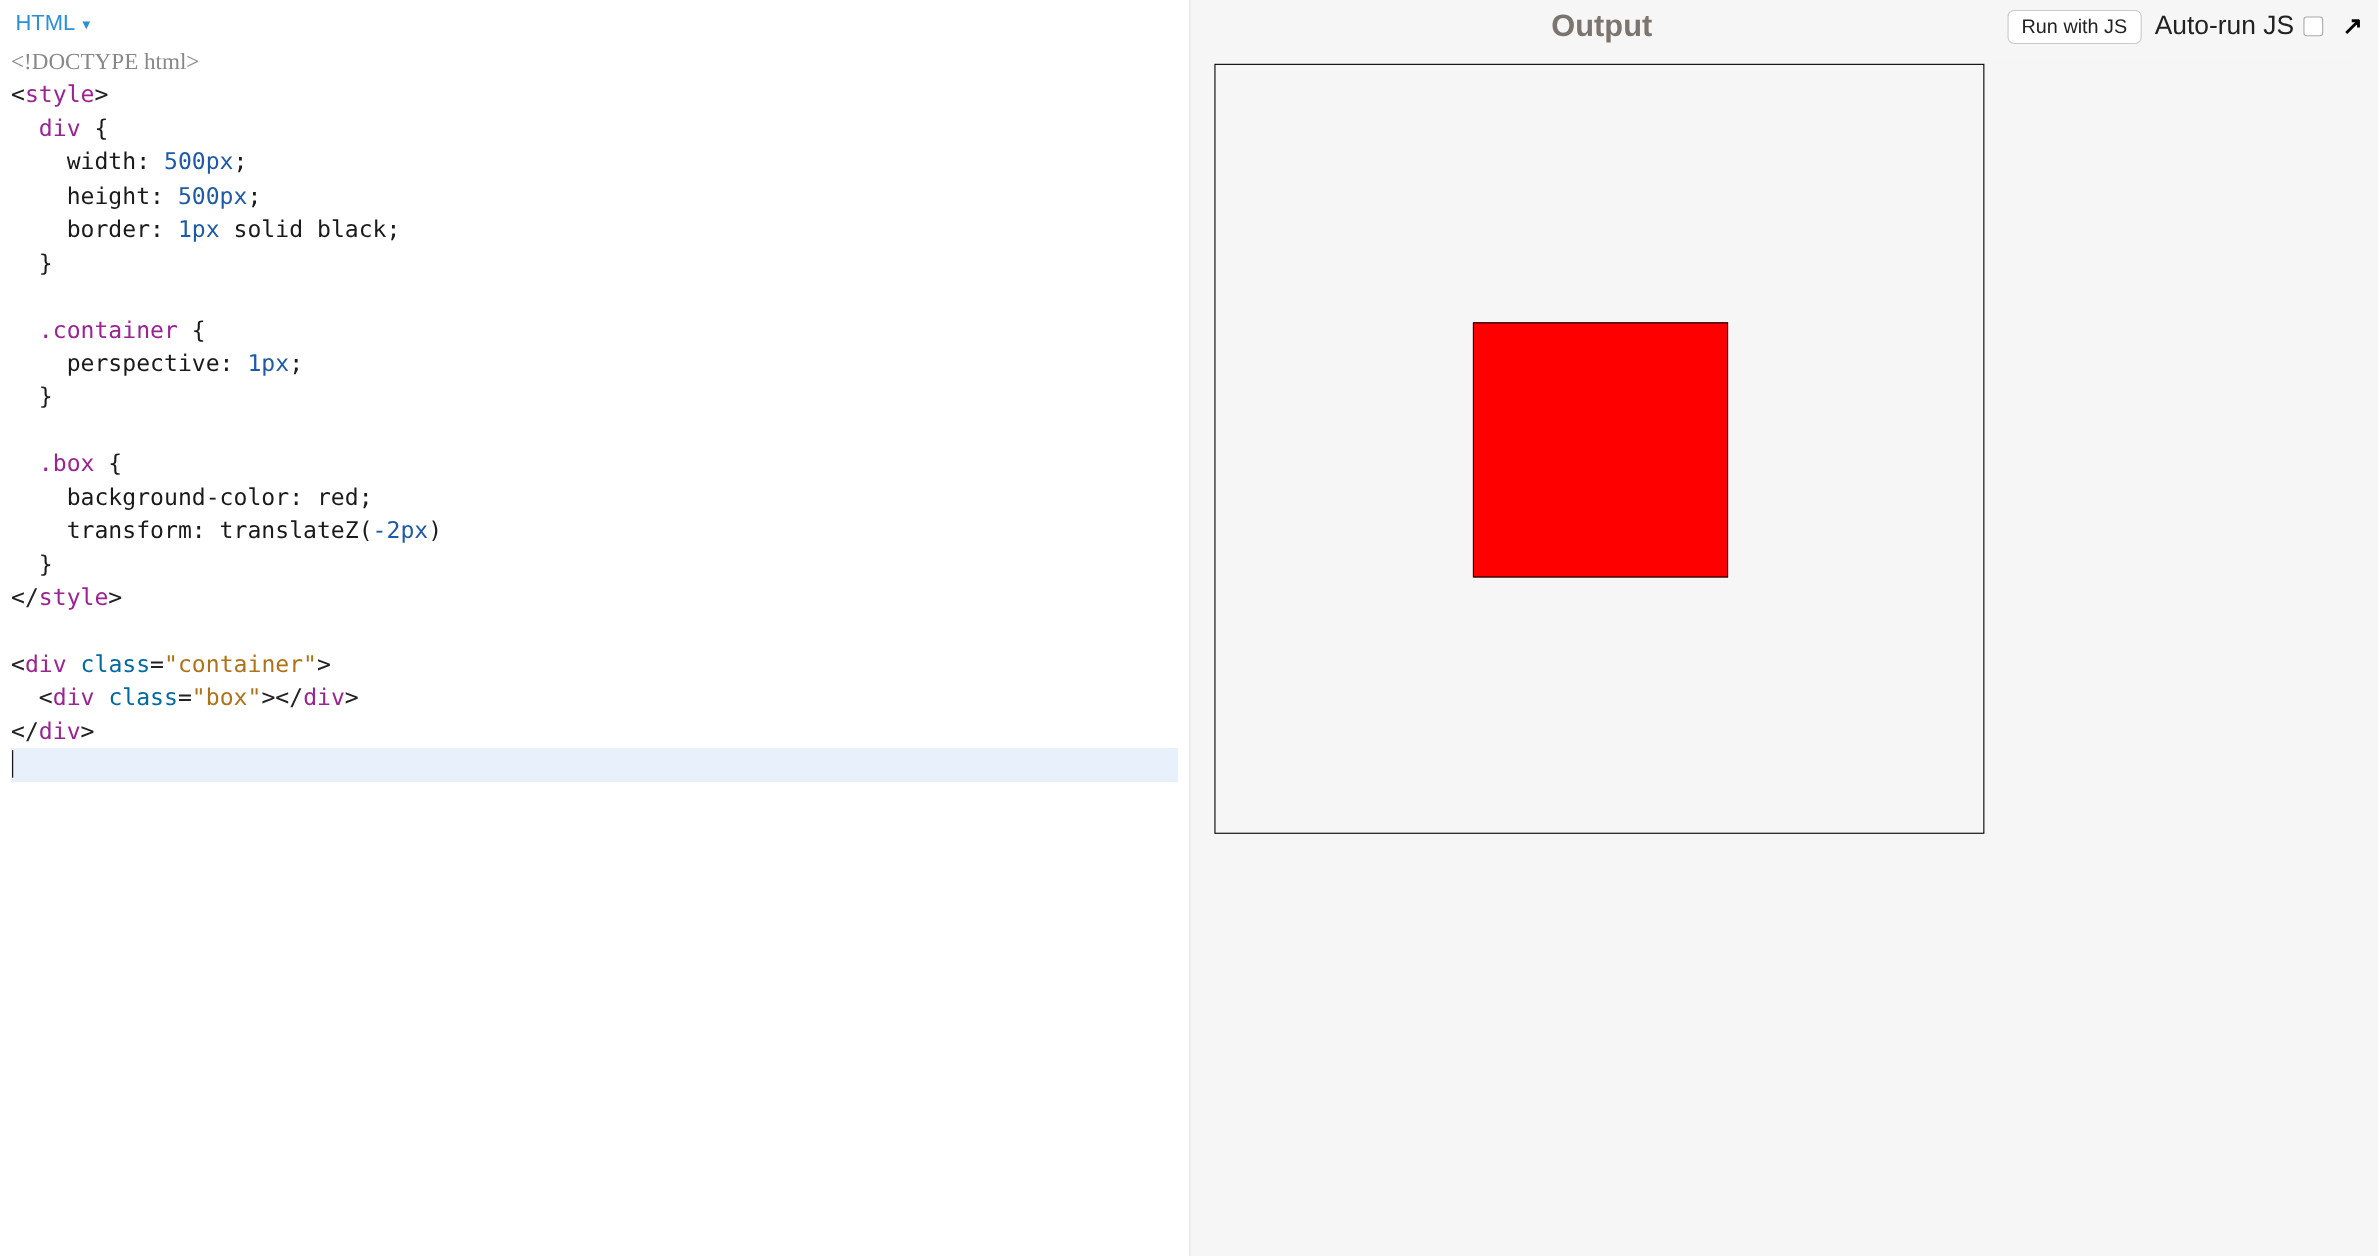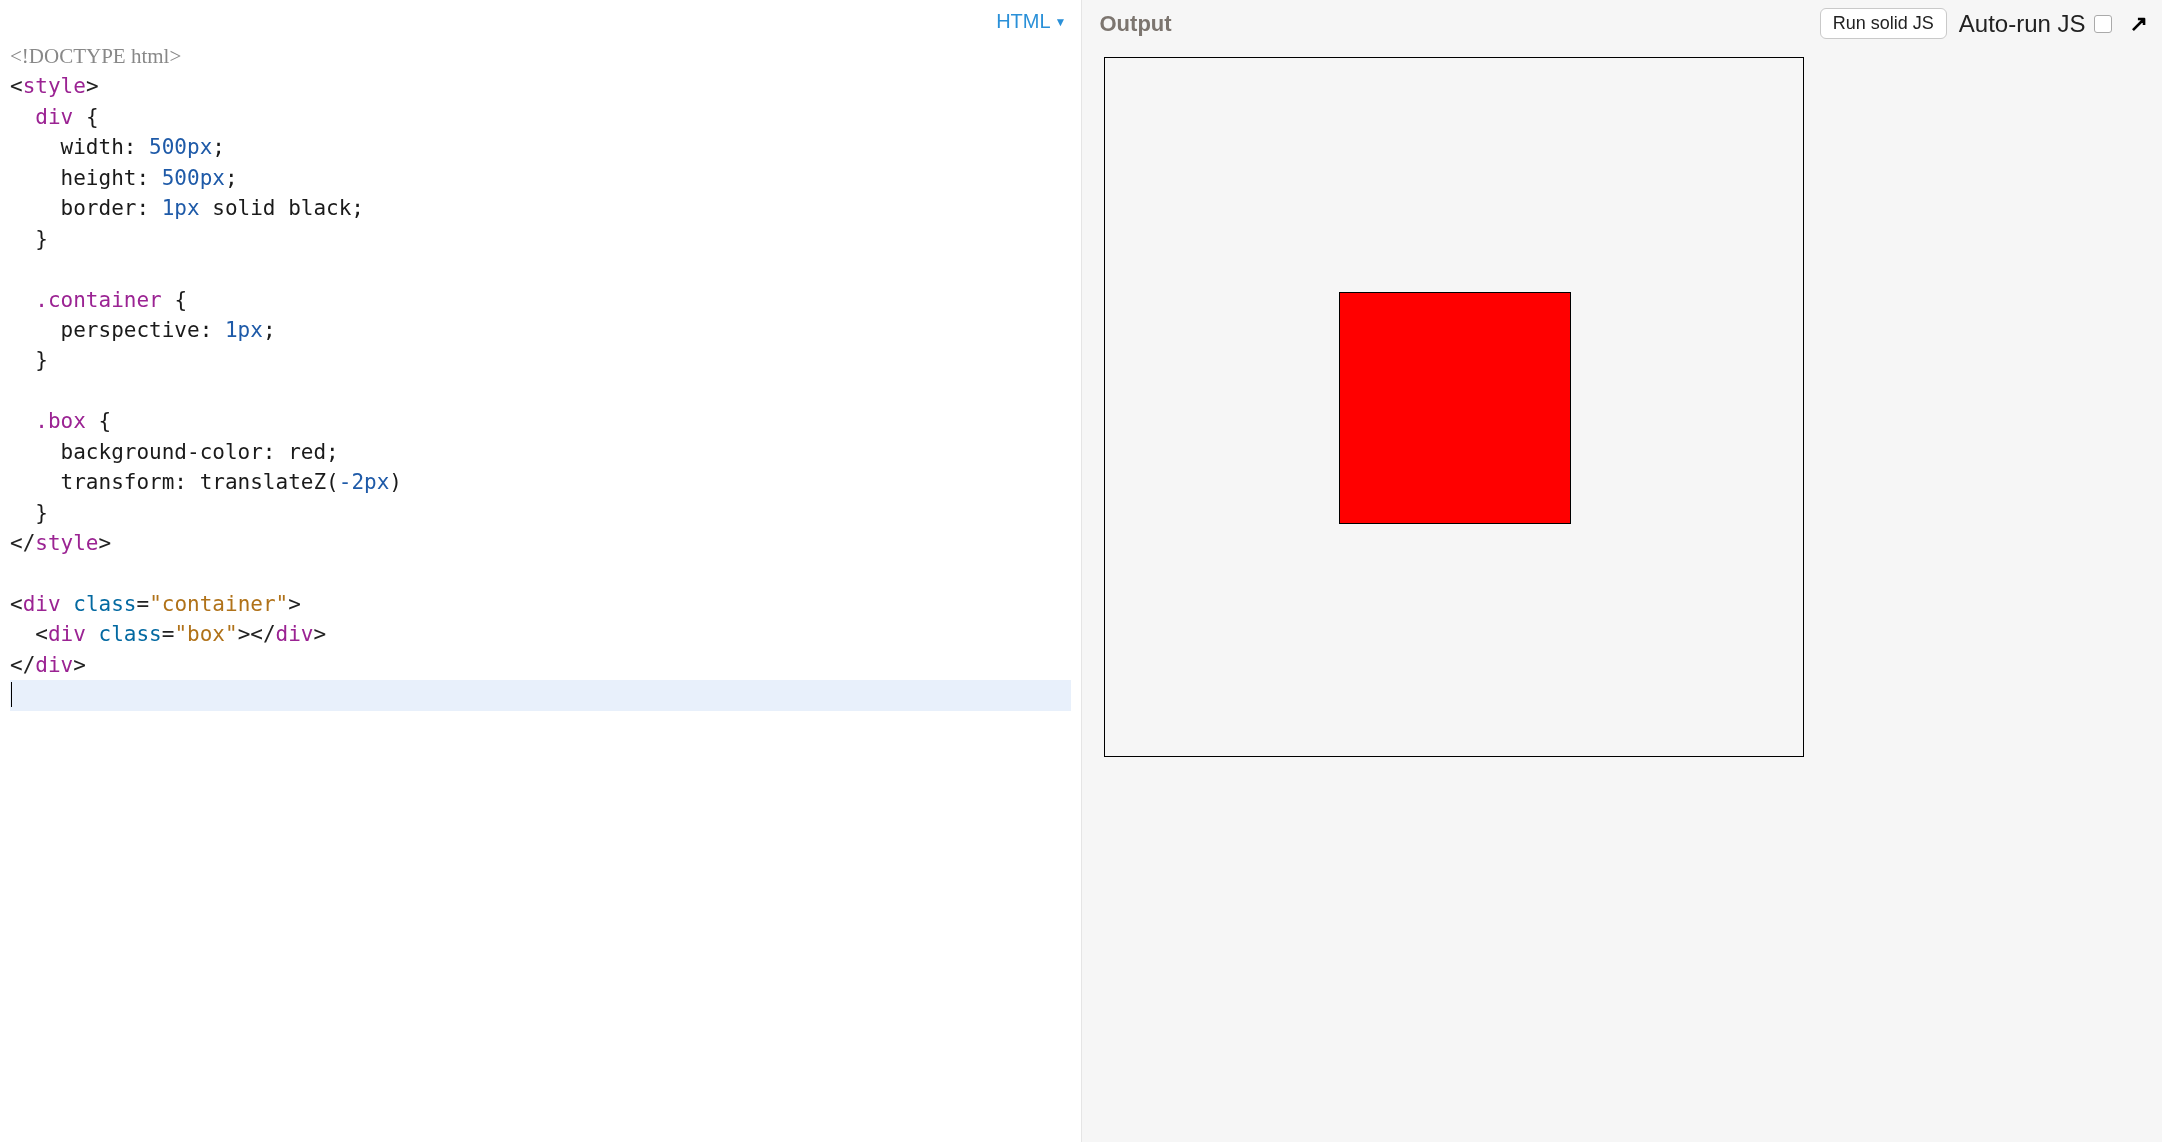--- a/index.html
+++ b/index.html
@@ -16,21 +16,20 @@
   }
   .left-pane {
     flex: 1;
     background: #ffffff;
     display: flex;
     flex-direction: column;
     min-width: 0;
   }
   .left-header {
     padding: 10px 14px 6px 14px;
-    text-align: right;
   }
   .lang-selector {
     color: #2a90d8;
     font-size: 20px;
     font-weight: 400;
     cursor: pointer;
     display: inline-flex;
     align-items: center;
     gap: 4px;
   }
@@ -79,24 +78,25 @@
     border-left: 1px solid #e5e5e5;
     min-width: 0;
   }
   .right-header {
     display: flex;
     align-items: center;
     padding: 8px 14px 8px 18px;
     gap: 12px;
   }
   .out-title {
-    font-size: 22px;
+    font-size: 28px;
     font-weight: 700;
     color: #7c756f;
     flex: 1;
+    text-align: center;
   }
   .run-btn {
     background: #ffffff;
     border: 1px solid #c9c9c9;
     border-radius: 6px;
     padding: 4px 12px;
     font-size: 18px;
     color: #222;
     cursor: pointer;
   }
@@ -163,21 +163,21 @@
         <span>HTML</span>
         <span class="arrow">▼</span>
       </span>
     </div>
     <div class="editor" id="editor"><span class="line"><span class="t-doctype">&lt;!DOCTYPE html&gt;</span></span><span class="line"><span class="t-punc">&lt;</span><span class="t-tag">style</span><span class="t-punc">&gt;</span></span><span class="line"><span class="t-default">  </span><span class="t-tag">div</span><span class="t-default"> {</span></span><span class="line"><span class="t-default">    width: </span><span class="t-val">500px</span><span class="t-default">;</span></span><span class="line"><span class="t-default">    height: </span><span class="t-val">500px</span><span class="t-default">;</span></span><span class="line"><span class="t-default">    border: </span><span class="t-val">1px</span><span class="t-default"> solid black;</span></span><span class="line"><span class="t-default">  }</span></span><span class="line">&nbsp;</span><span class="line"><span class="t-default">  </span><span class="t-tag">.container</span><span class="t-default"> {</span></span><span class="line"><span class="t-default">    perspective: </span><span class="t-val">1px</span><span class="t-default">;</span></span><span class="line"><span class="t-default">  }</span></span><span class="line">&nbsp;</span><span class="line"><span class="t-default">  </span><span class="t-tag">.box</span><span class="t-default"> {</span></span><span class="line"><span class="t-default">    background-color: red;</span></span><span class="line"><span class="t-default">    transform: translateZ(</span><span class="t-val">-2px</span><span class="t-default">)</span></span><span class="line"><span class="t-default">  }</span></span><span class="line"><span class="t-punc">&lt;/</span><span class="t-tag">style</span><span class="t-punc">&gt;</span></span><span class="line">&nbsp;</span><span class="line"><span class="t-punc">&lt;</span><span class="t-tag">div</span><span class="t-default"> </span><span class="t-attr">class</span><span class="t-punc">=</span><span class="t-string">"container"</span><span class="t-punc">&gt;</span></span><span class="line"><span class="t-default">  </span><span class="t-punc">&lt;</span><span class="t-tag">div</span><span class="t-default"> </span><span class="t-attr">class</span><span class="t-punc">=</span><span class="t-string">"box"</span><span class="t-punc">&gt;&lt;/</span><span class="t-tag">div</span><span class="t-punc">&gt;</span></span><span class="line"><span class="t-punc">&lt;/</span><span class="t-tag">div</span><span class="t-punc">&gt;</span></span><span class="line cursorline"><span class="caret"></span></span></div>
   </div>
 
   <div class="right-pane">
     <div class="right-header">
       <div class="out-title">Output</div>
-      <button class="run-btn">Run solid JS</button>
+      <button class="run-btn">Run with JS</button>
       <label class="auto-label">
         <span>Auto-run JS</span>
         <span class="checkbox"></span>
       </label>
       <span class="expand-icon">↗</span>
     </div>
     <div class="output-body">
       <div class="render-frame">
         <div class="container-preview">
           <div class="box-preview"></div>

